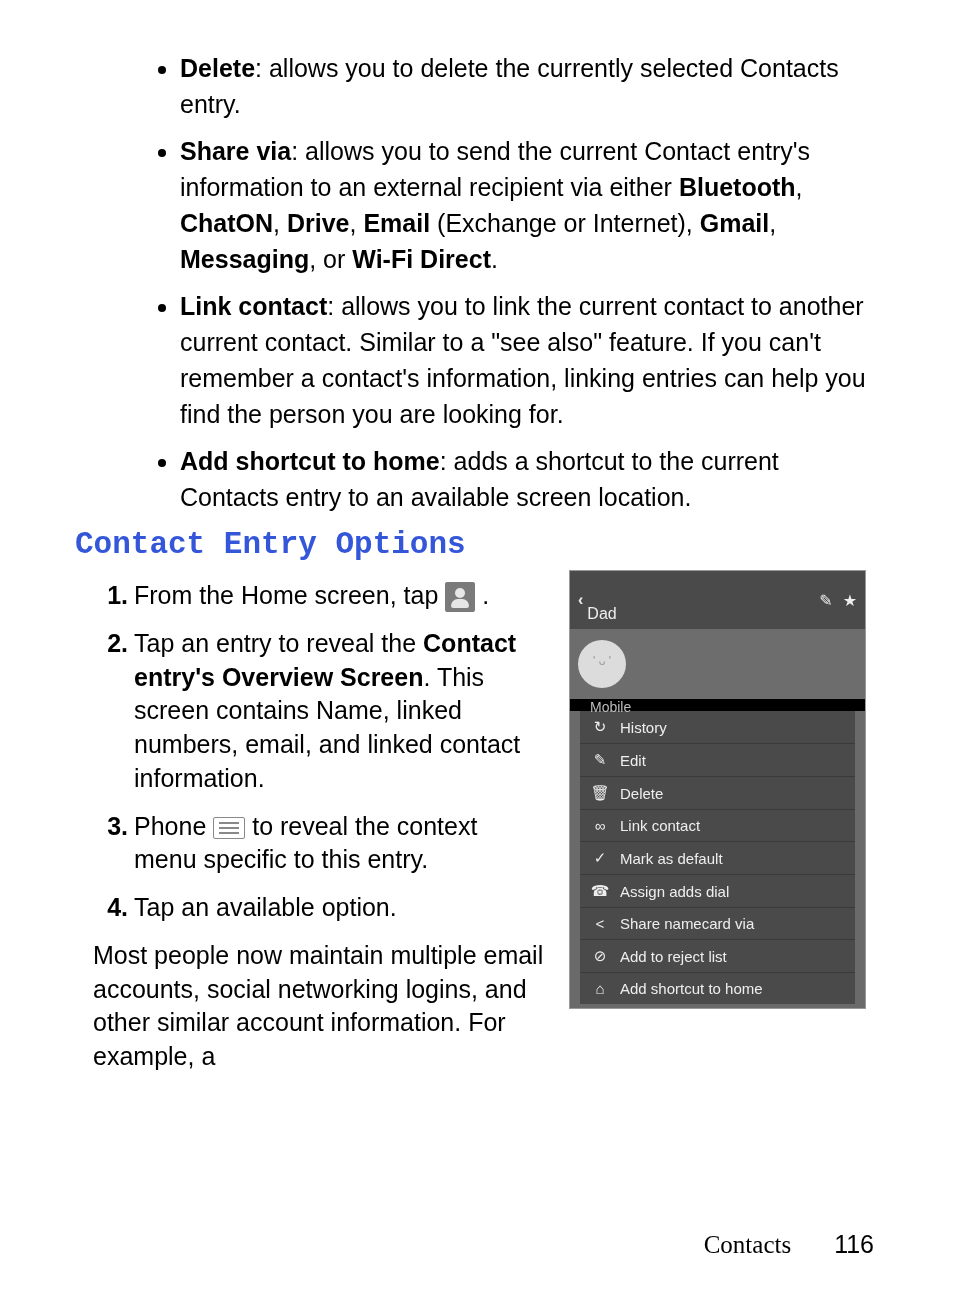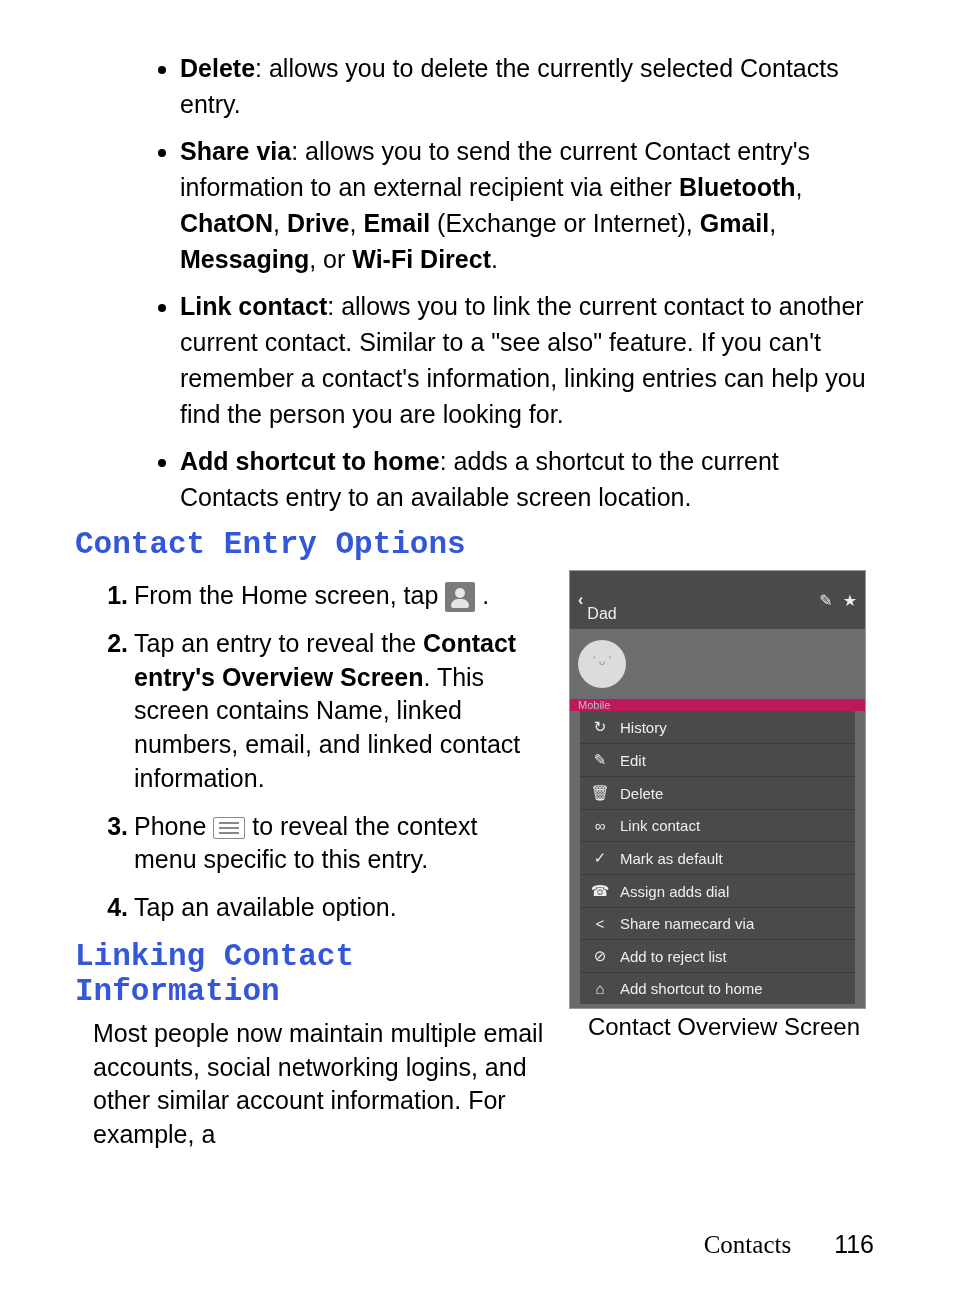--- a/index.html
+++ b/index.html
@@ -137,22 +137,22 @@
   .avatar-circ::before{
     content:"' ᴗ '";
     position:absolute;left:0;right:0;top:14px;
     text-align:center;color:#999;font-size:12px;
   }
   .ph-section{
     background:#6a6a6a;color:#bdbdbd;
     padding:2px 8px;font-size:13px;
   }
   .ph-smlabel{
-    background:#be185d;color:#bdbdbd;
-    padding:0 8px;font-size:11px;height:12px;
+    background:#000000;color:#bdbdbd;
+    padding:0 20px;font-size:14px;height:12px;
   }
   .menu{
     background:#6a6a6a;
     padding:0 10px 4px 10px;
   }
   .menu-row{
     display:flex;align-items:center;
     background:#4a4a4a;
     padding:7px 10px;
     border-bottom:1px solid #3a3a3a;
@@ -204,21 +204,20 @@
         <span>Tap an entry to reveal the </span><span class="b">Contact entry's Overview Screen</span><span>. This screen contains Name, linked numbers, email, and linked contact information.</span>
       </li>
       <li>
         <span>Phone </span><span class="icon-menu"></span><span> to reveal the context menu specific to this entry.</span>
       </li>
       <li>
         <span>Tap an available option.</span>
       </li>
     </ol>
 
-    <h2>Linking Contact Information</h2>
     <div class="body-text">Most people now maintain multiple email accounts, social networking logins, and other similar account information. For example, a</div>
   </div>
 
   <div class="right-col">
     <div class="phone">
       <div class="ph-head">
         <span class="back">‹</span>
         <span class="title">Dad</span>
         <span class="hicon">✎</span>
         <span class="hicon">★</span>
@@ -259,20 +258,19 @@
         <div class="menu-row">
             <span class="mi">⊘</span>
             <span>Add to reject list</span>
           </div>
         <div class="menu-row">
             <span class="mi">⌂</span>
             <span>Add shortcut to home</span>
           </div>
       </div>
     </div>
-    <div class="caption">Contact Overview Screen</div>
   </div>
 </div>
 
 <div class="footer">
   <span class="sec">Contacts</span>
   <span>116</span>
 </div>
 
 </body></html>

